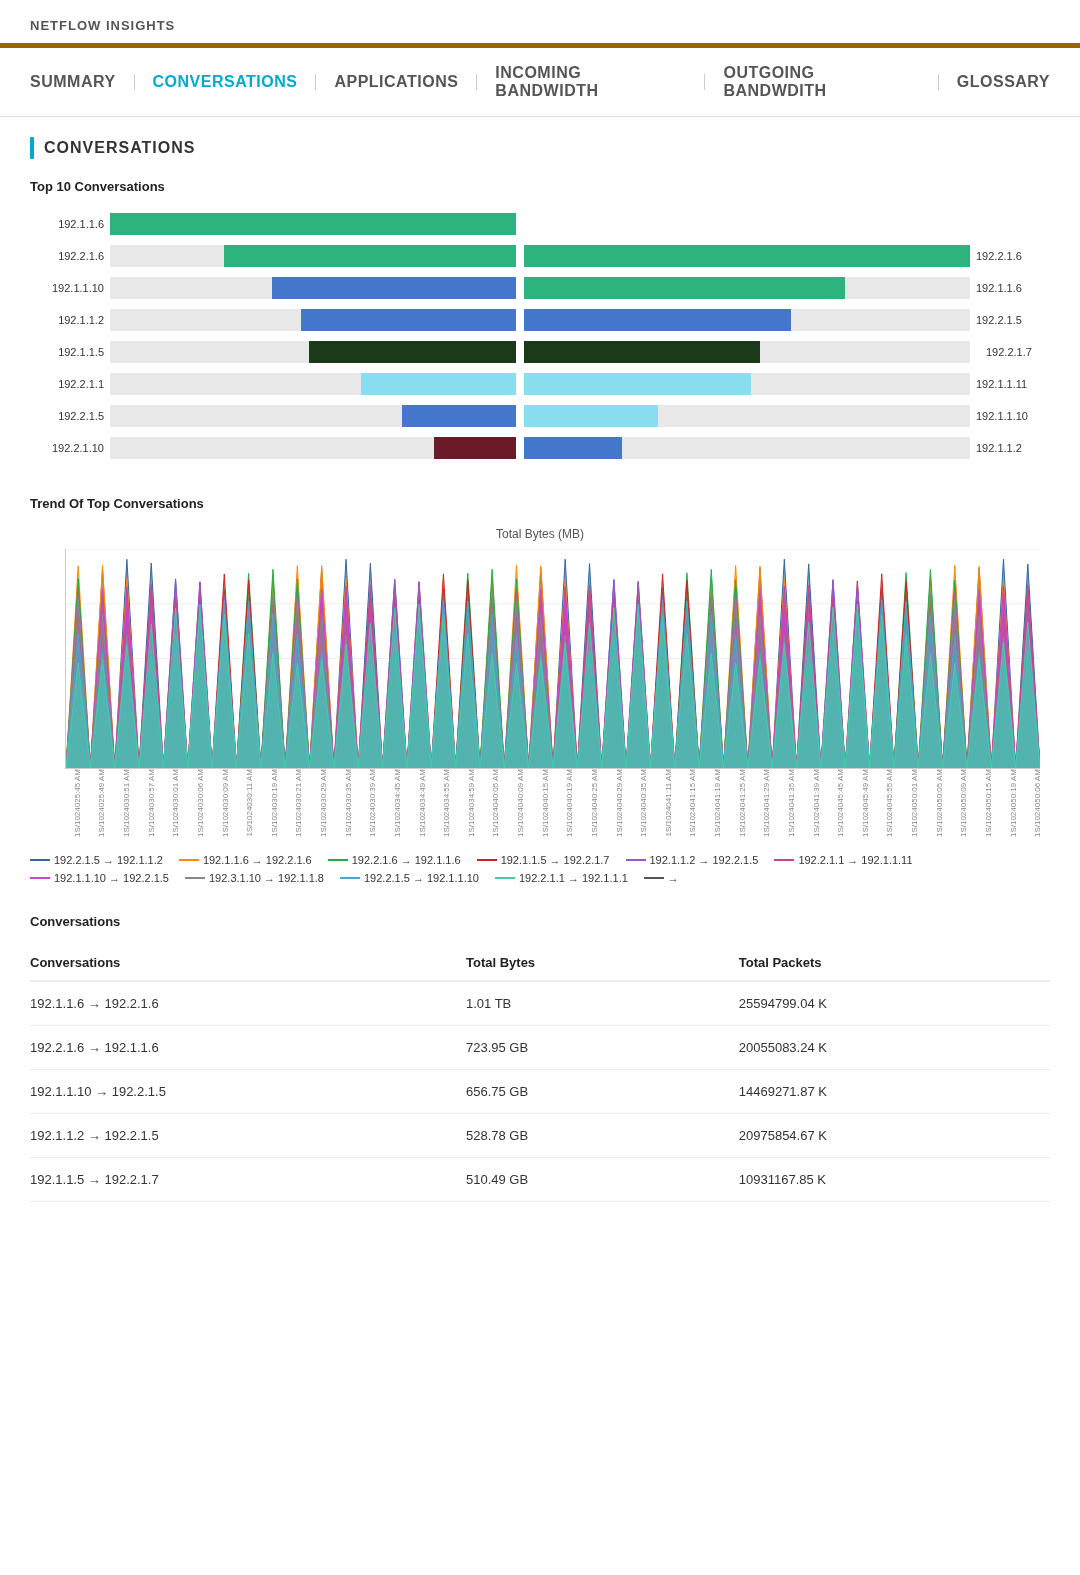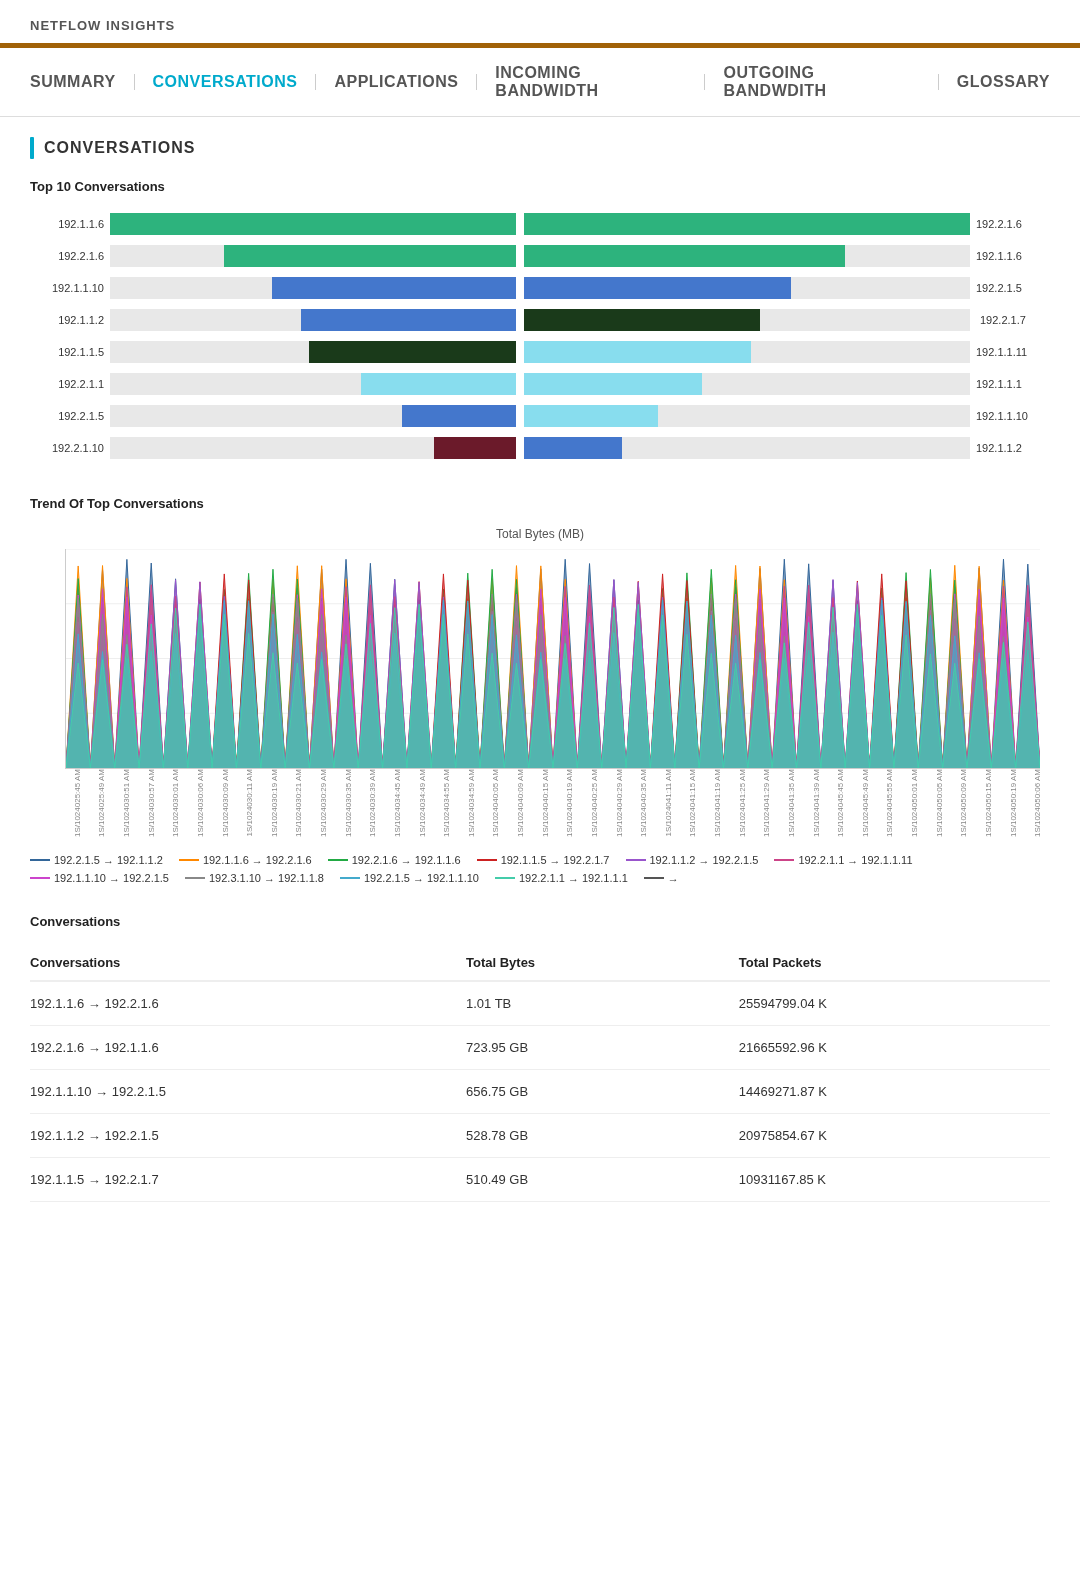--- a/index.html
+++ b/index.html
@@ -142,33 +142,27 @@
           <div class="bar-row">
     <div style="flex:1;display:flex;justify-content:flex-start;align-items:center;background:#e8e8e8;height:22px;">
       <div style="width:60%;height:22px;background:#4477cc;"></div>
     </div>
     <div class="bar-label-right" style="font-size:11px;color:#333;width:80px;text-align:left;padding-left:6px;flex-shrink:0;">192.2.1.5</div>
   </div>
           <div class="bar-row">
     <div style="flex:1;display:flex;justify-content:flex-start;align-items:center;background:#e8e8e8;height:22px;">
       <div style="width:53%;height:22px;background:#1a3a1a;"></div>
     </div>
-    <div class="bar-label-right" style="font-size:11px;color:#333;width:80px;text-align:left;padding-left:10px;flex-shrink:0;">192.2.1.7</div>
+    <div class="bar-label-right" style="font-size:11px;color:#333;width:80px;text-align:left;padding-left:16px;flex-shrink:0;">192.2.1.7</div>
   </div>
           <div class="bar-row">
     <div style="flex:1;display:flex;justify-content:flex-start;align-items:center;background:#e8e8e8;height:22px;">
       <div style="width:51%;height:22px;background:#88ddee;"></div>
     </div>
     <div class="bar-label-right" style="font-size:11px;color:#333;width:80px;text-align:left;padding-left:6px;flex-shrink:0;">192.1.1.11</div>
-  </div>
-          <div class="bar-row">
-    <div style="flex:1;display:flex;justify-content:flex-start;align-items:center;background:#e8e8e8;height:22px;">
-      <div style="width:40%;height:22px;background:#88ddee;"></div>
-    </div>
-    <div class="bar-label-right" style="font-size:11px;color:#333;width:80px;text-align:left;padding-left:6px;flex-shrink:0;">192.1.1.1</div>
   </div>
           <div class="bar-row">
     <div style="flex:1;display:flex;justify-content:flex-start;align-items:center;background:#e8e8e8;height:22px;">
       <div style="width:30%;height:22px;background:#88ddee;"></div>
     </div>
     <div class="bar-label-right" style="font-size:11px;color:#333;width:80px;text-align:left;padding-left:6px;flex-shrink:0;">192.1.1.10</div>
   </div>
           <div class="bar-row">
     <div style="flex:1;display:flex;justify-content:flex-start;align-items:center;background:#e8e8e8;height:22px;">
       <div style="width:22%;height:22px;background:#4477cc;"></div>
@@ -389,21 +383,21 @@
     </thead>
     <tbody id="table-body">
     <tr>
           <td>192.1.1.6 → 192.2.1.6</td>
           <td>1.01 TB</td>
           <td>25594799.04 K</td>
         </tr>
         <tr>
           <td>192.2.1.6 → 192.1.1.6</td>
           <td>723.95 GB</td>
-          <td>21665592.96 K</td>
+          <td>20055083.24 K</td>
         </tr>
         <tr>
           <td>192.1.1.10 → 192.2.1.5</td>
           <td>656.75 GB</td>
           <td>14469271.87 K</td>
         </tr>
         <tr>
           <td>192.1.1.2 → 192.2.1.5</td>
           <td>528.78 GB</td>
           <td>20975854.67 K</td>

